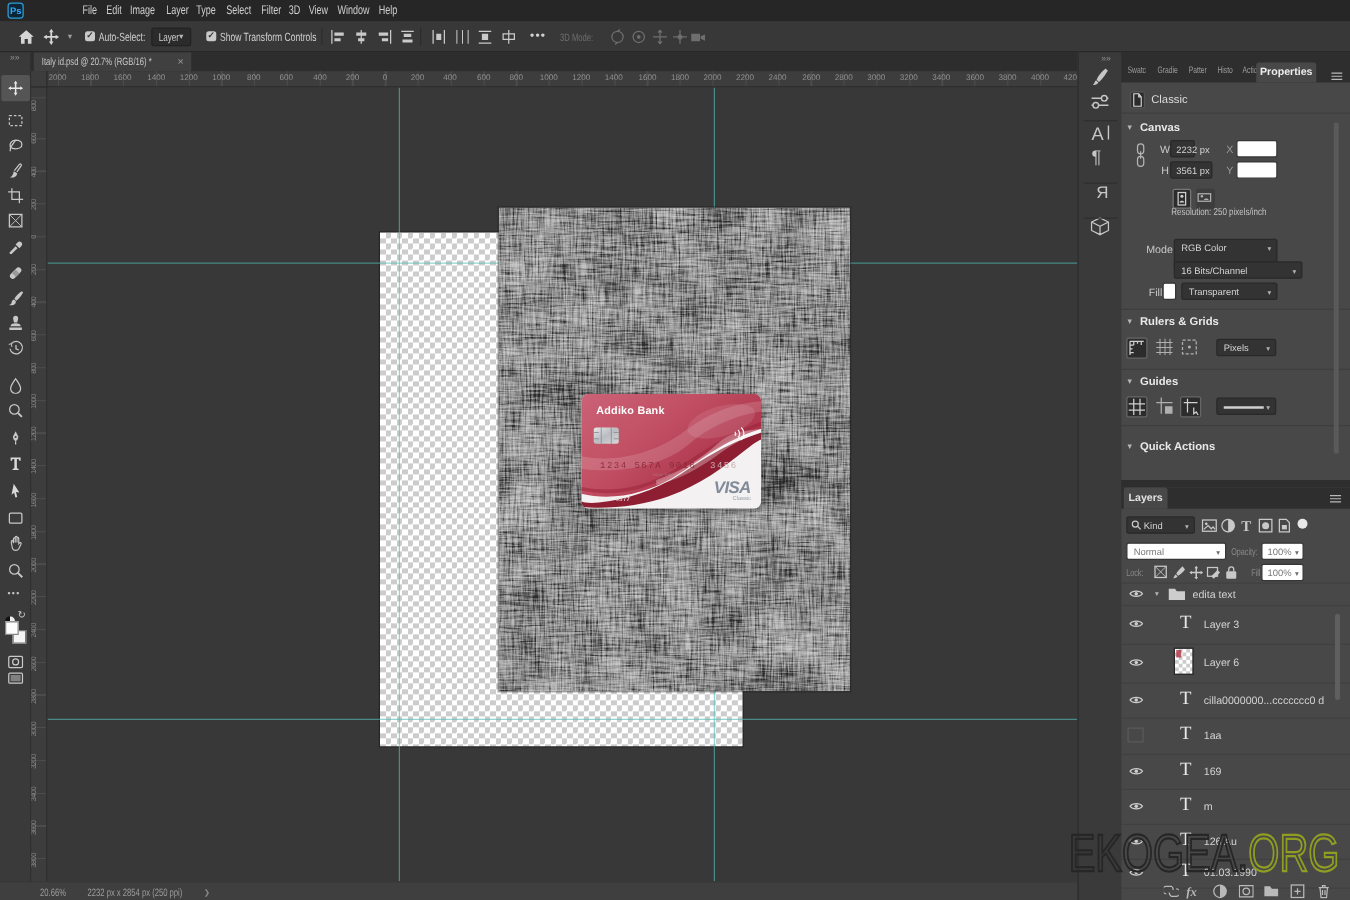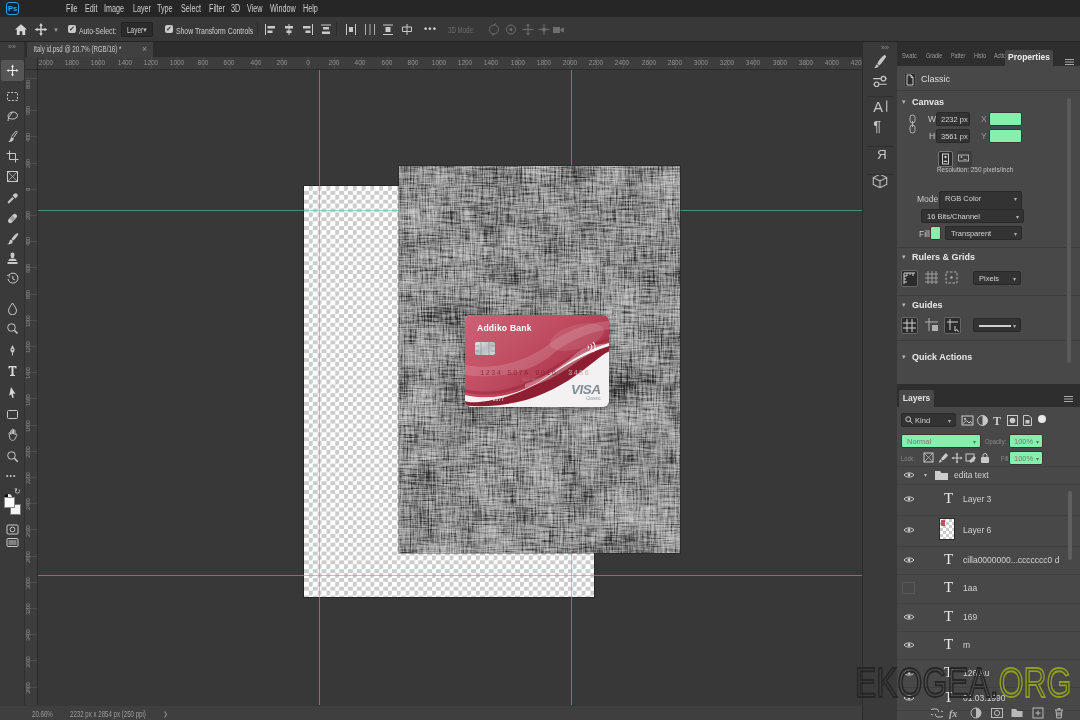--- a/index.html
+++ b/index.html
@@ -37,21 +37,21 @@
 #dock{left:862px;top:42px;width:35px;height:678px;background:#3a3a3a;border-left:1px solid #2c2c2c;}
 .dicon{position:absolute;left:7px;width:20px;height:18px;}
 .dsep{position:absolute;left:4px;width:27px;height:1px;background:#2f2f2f;}
 #panels{left:897px;top:42px;width:183px;height:678px;background:#2e2e2e;}
 #ptabs{position:absolute;left:0;top:9px;width:183px;height:14px;color:#9c9c9c;font-size:7.5px;}
 #ptab-active{position:absolute;left:108px;top:8px;width:48px;height:16px;background:#484848;color:#ededed;font-size:8.5px;font-weight:bold;text-align:center;line-height:15px;border-radius:2px 2px 0 0;}
 #props{position:absolute;left:0;top:24px;width:183px;height:318px;background:#484848;color:#cfcfcf;font-size:8.5px;}
 #layers{position:absolute;left:0;top:348px;width:183px;height:330px;background:#484848;color:#d2d2d2;font-size:8.5px;}
 .pfield{position:absolute;background:#333333;border:1px solid #292929;border-radius:2px;color:#d3d3d3;font-size:7.5px;white-space:nowrap;}
 .gray{color:#787878!important;}
-.grayf{background:#86efac;border-color:#363636;}
+.grayf{background:#ffffff;border-color:#363636;}
 .hdr{position:absolute;color:#e8e8e8;font-weight:bold;font-size:9px;}
 .pdiv{position:absolute;left:0;width:183px;height:1px;background:#3e3e3e;}
 .ldiv{position:absolute;left:0;width:183px;height:1px;background:#404040;}
 .eye{position:absolute;width:12px;height:8px;}
 .lthumbT{position:absolute;width:17px;height:17px;color:#e8e8e8;font-family:"Liberation Serif",serif;font-size:15px;text-align:center;line-height:17px;}
 #wm{left:855px;top:659px;width:227px;height:50px;font-size:42px;z-index:9;letter-spacing:0px;}
 </style></head>
 <body>
 <div id="app">
 <div class="abs" id="menubar">
@@ -420,41 +420,41 @@
         <span style="position:absolute;left:24px;top:8px;font-size:9px;color:#dedede">Classic</span>
         <div class="pdiv" style="top:24px"></div>
         <span style="position:absolute;left:5px;top:32px;color:#b5b5b5;font-size:7px">▾</span>
         <span class="hdr" style="left:15px;top:31px">Canvas</span>
         <svg style="position:absolute;left:11px;top:48px" width="9" height="20" viewBox="0 0 9 20">
           <rect x="2" y="1" width="5" height="8" rx="2.5" fill="none" stroke="#b5b5b5"></rect>
           <rect x="2" y="11" width="5" height="8" rx="2.5" fill="none" stroke="#b5b5b5"></rect>
           <path d="M4.5 7 V13" stroke="#b5b5b5"></path>
         </svg>
         <span style="position:absolute;left:31px;top:48px;color:#c9c9c9">W</span>
-        <div class="pfield" style="left:39px;top:46px;width:34px;height:14px;padding:2px 0 0 4px">2232 px</div>
+        <div class="pfield" style="left:39px;top:46px;width:20px;height:14px;padding:2px 0 0 4px">2232 px</div>
         <span style="position:absolute;left:84px;top:48px;color:#9a9a9a">X</span>
         <div class="pfield grayf" style="left:92px;top:46px;width:33px;height:14px"></div>
         <span style="position:absolute;left:32px;top:65px;color:#c9c9c9">H</span>
         <div class="pfield" style="left:39px;top:63px;width:34px;height:14px;padding:2px 0 0 4px">3561 px</div>
         <span style="position:absolute;left:84px;top:65px;color:#9a9a9a">Y</span>
         <div class="pfield grayf" style="left:92px;top:63px;width:33px;height:14px"></div>
         <div style="position:absolute;left:41px;top:85px;width:15px;height:16px;background:#2c2c2c;border:1px solid #777;border-radius:2px"><svg width="13" height="14">
             <rect x="3.5" y="2" width="6" height="10" fill="none" stroke="#d0d0d0"></rect>
             <circle cx="6.5" cy="5" r="1.2" fill="#d0d0d0"></circle>
             <path d="M4.5 10 C5 8 8 8 8.5 10 Z" fill="#d0d0d0"></path>
           </svg></div>
         <div style="position:absolute;left:60px;top:85px;width:15px;height:16px;background:#3d3d3d;border-radius:2px"><svg width="13" height="14">
             <rect x="1.5" y="4" width="10" height="6" fill="none" stroke="#b0b0b0"></rect>
             <circle cx="4.5" cy="6" r="1" fill="#b0b0b0"></circle>
             <path d="M6 9 C7 7.5 9 7.5 10 9 Z" fill="#b0b0b0"></path>
           </svg></div>
         <span style="position:absolute;left:40px;top:99px;color:#c4c4c4;font-size:8px"><span class="sx" style="transform:scaleX(.8)">Resolution: 250 pixels/inch</span></span>
         <span style="position:absolute;left:20px;top:128px;color:#c9c9c9">Mode</span>
         <div class="pfield" style="left:42px;top:125px;width:83px;height:26px;padding:2px 0 0 5px">RGB Color<span style="position:absolute;right:4px;top:3px;font-size:6px;color:#b0b0b0">▾</span></div>
-        <div class="pfield" style="left:24px;top:143px;width:103px;height:14px;padding:2px 12px 0 5px">16 Bits/Channel<span style="position:absolute;right:4px;top:3px;font-size:6px;color:#b0b0b0">▾</span></div>
+        <div class="pfield" style="left:42px;top:143px;width:103px;height:14px;padding:2px 12px 0 5px">16 Bits/Channel<span style="position:absolute;right:4px;top:3px;font-size:6px;color:#b0b0b0">▾</span></div>
         <span style="position:absolute;left:22px;top:163px;color:#c9c9c9;font-size:8.5px">Fill</span>
         <div class="pfield grayf" style="left:33px;top:160px;width:11px;height:14px"></div>
         <div class="pfield" style="left:48px;top:160px;width:77px;height:14px;padding:2px 0 0 5px">Transparent<span style="position:absolute;right:4px;top:3px;font-size:6px;color:#b0b0b0">▾</span></div>
         <div class="pdiv" style="top:181px"></div>
         <span style="position:absolute;left:5px;top:187px;color:#b5b5b5;font-size:7px">▾</span>
         <span class="hdr" style="left:15px;top:186px">Rulers &amp; Grids</span>
         <div style="position:absolute;left:4px;top:204px;width:17px;height:17px;background:#2c2c2c;border:1px solid #666;border-radius:2px"><svg width="15" height="15">
             <path d="M2 2 V13 M2 2 H13 M5 2 V5 M8 2 V4 M11 2 V5 M2 5 H5 M2 8 H4 M2 11 H5" stroke="#d0d0d0"></path>
           </svg></div>
         <div style="position:absolute;left:27px;top:204px;width:17px;height:17px;border-radius:2px"><svg width="15" height="15">

